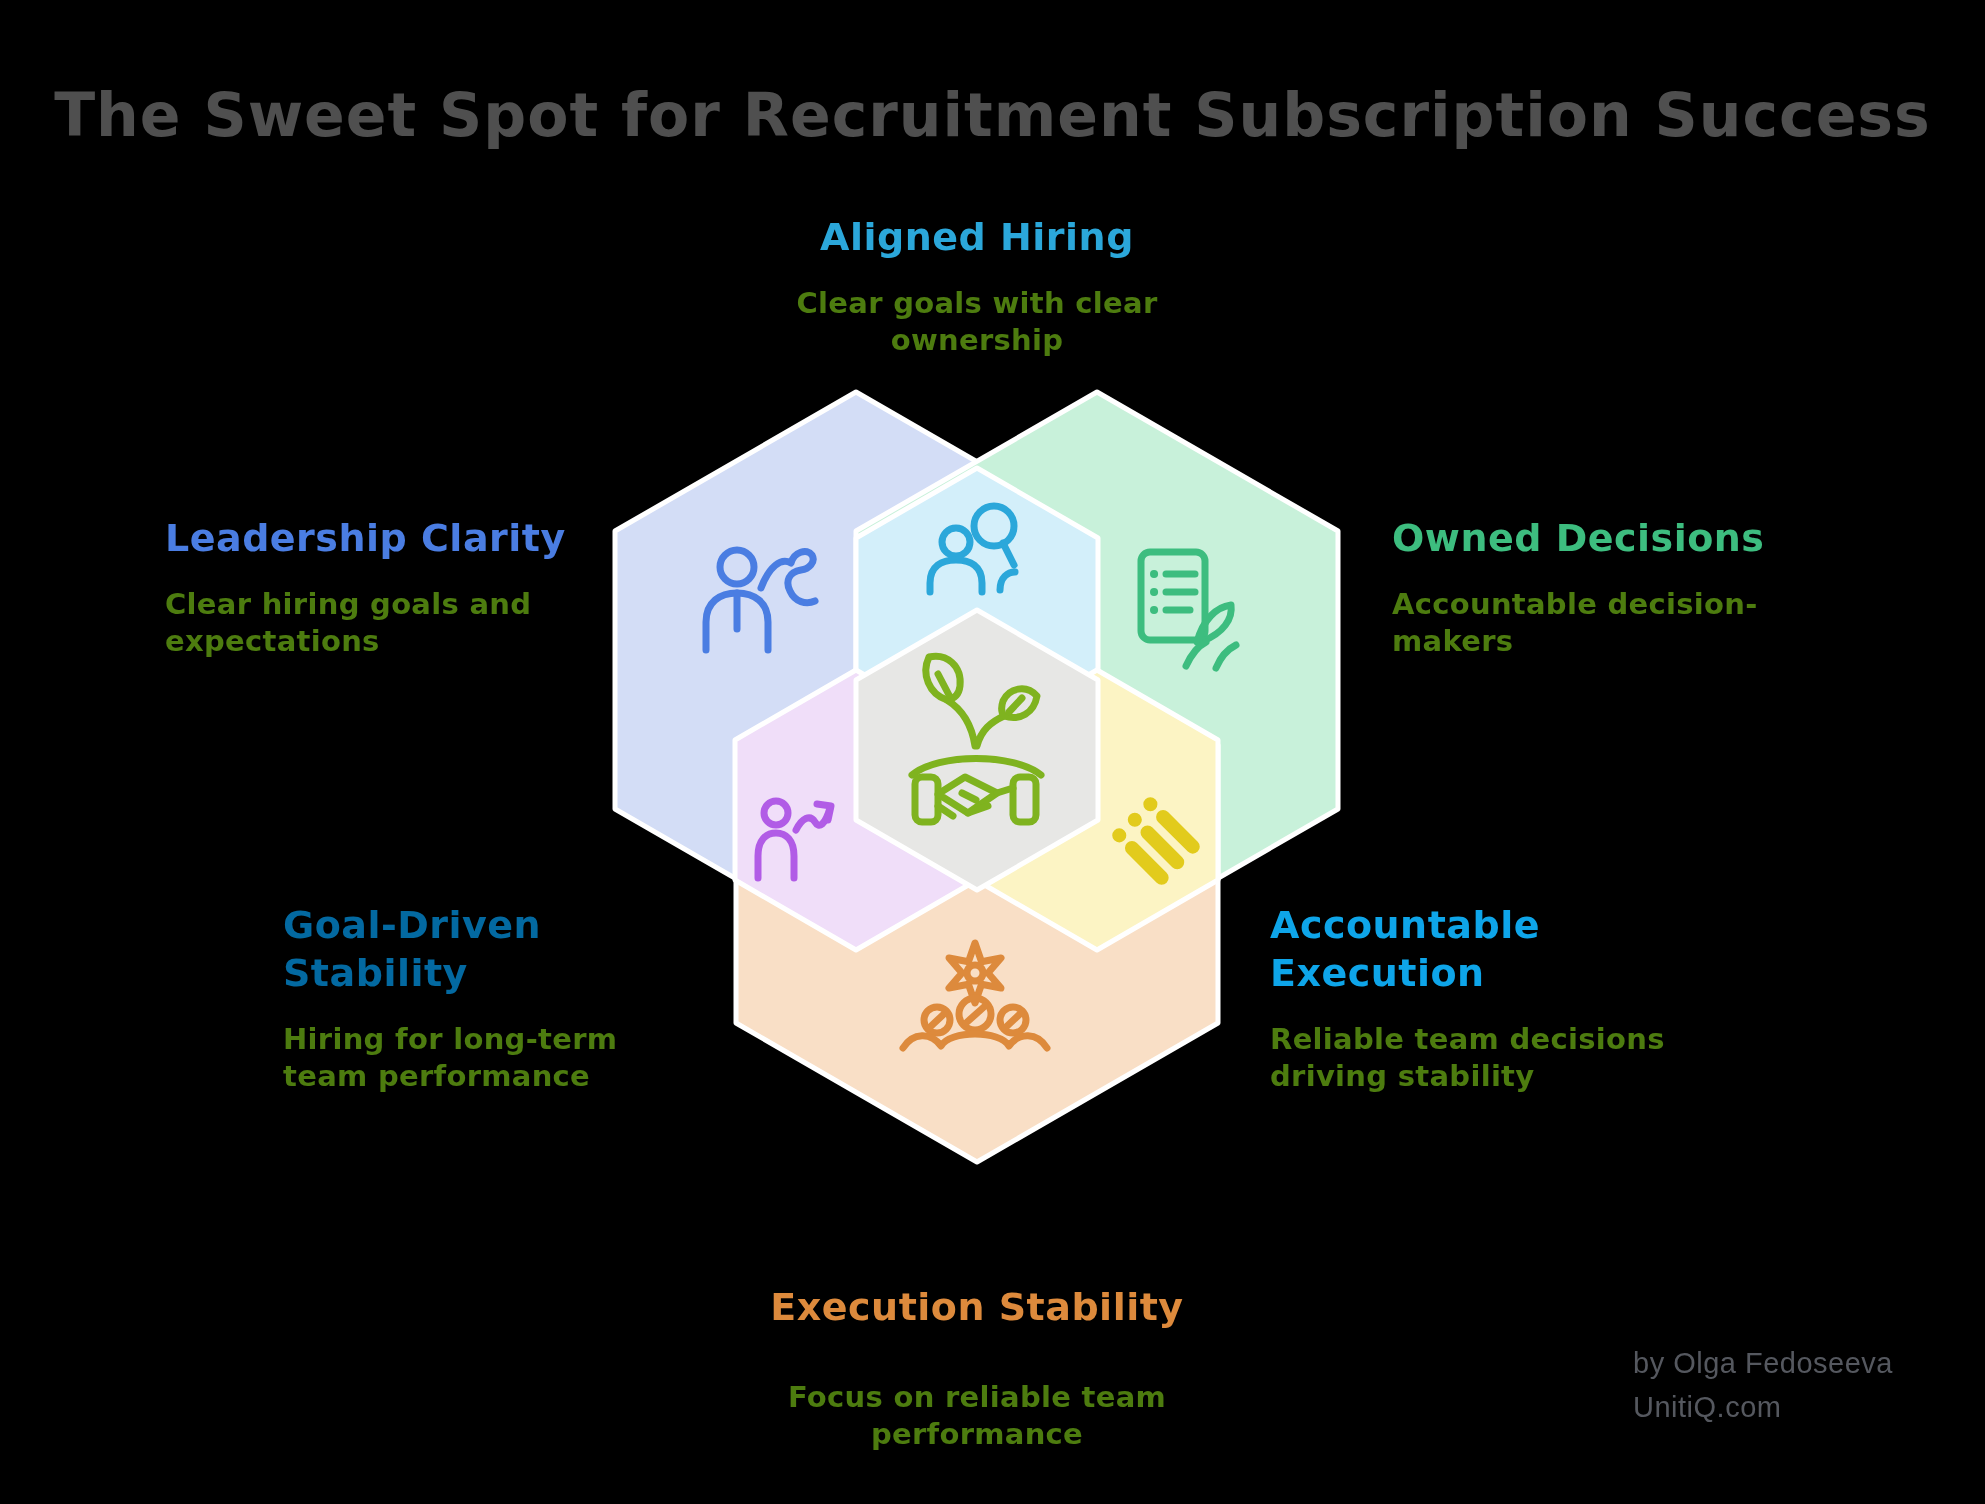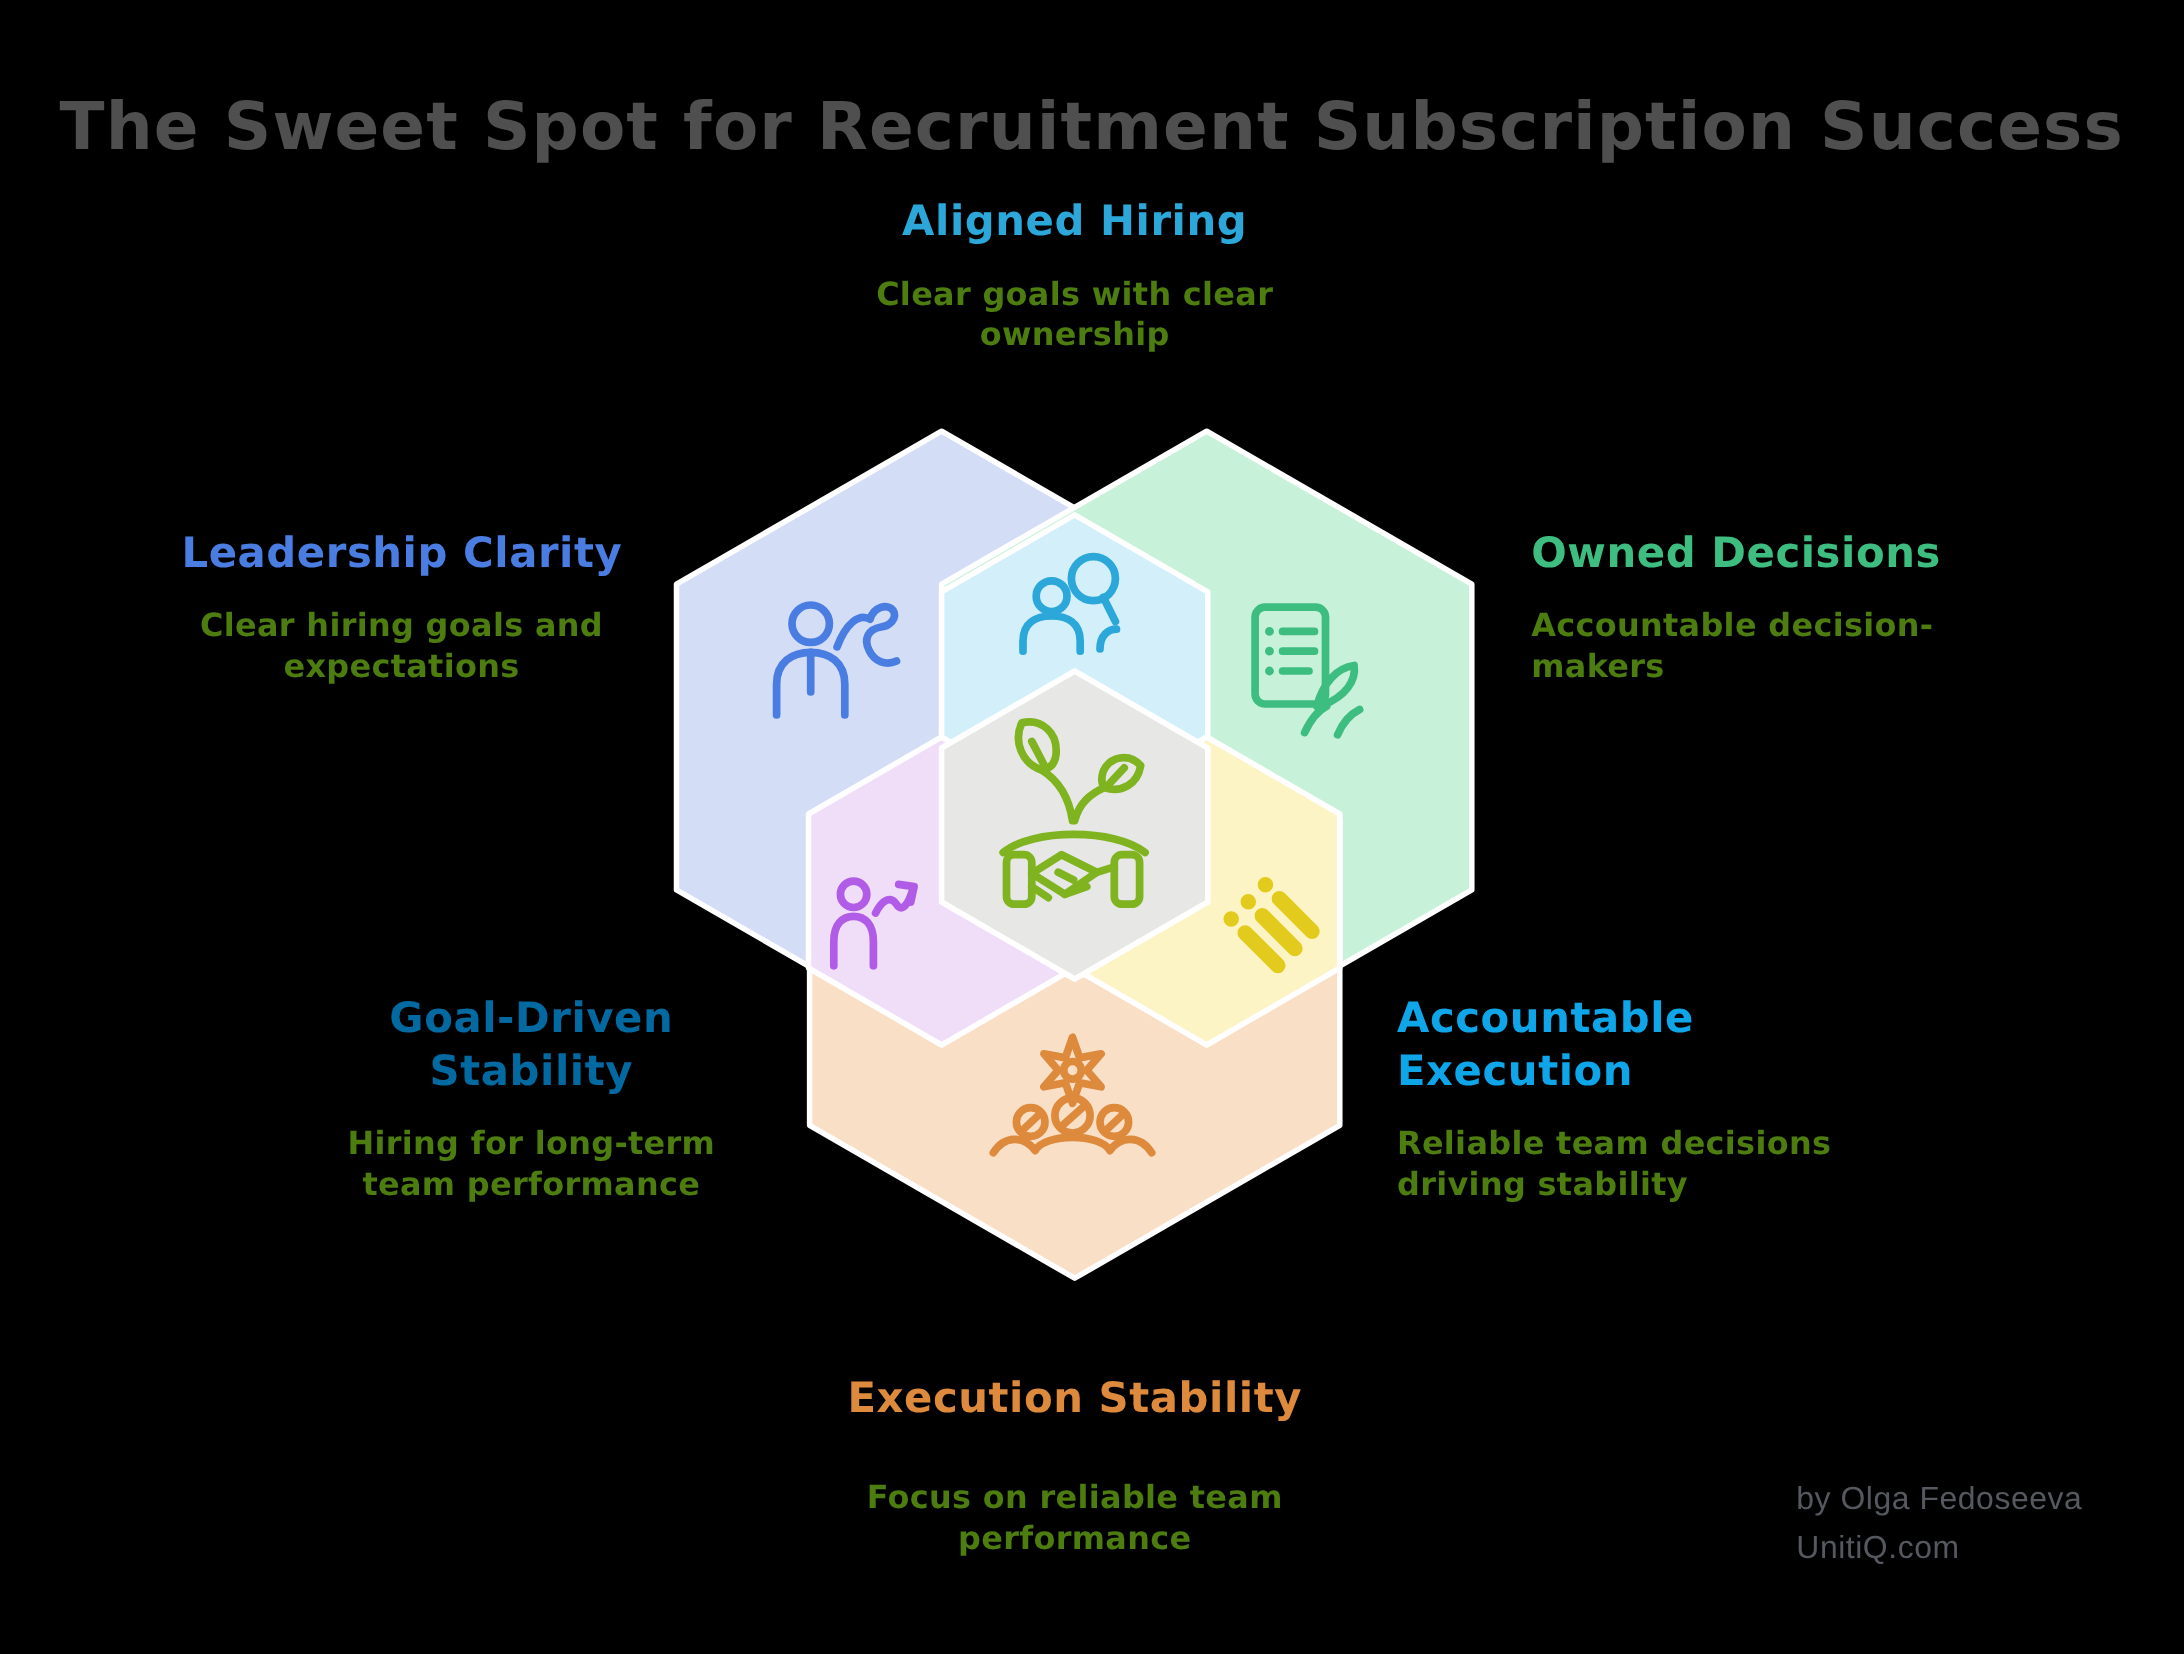--- a/index.html
+++ b/index.html
@@ -9,23 +9,23 @@
   }
   .page-title{
     position:absolute;left:0;top:80px;width:1985px;text-align:center;
     font-size:60px;font-weight:700;color:#4f4f4f;letter-spacing:1px;
   }
   .hex-svg{position:absolute;left:0;top:0;}
   .label-block{position:absolute;}
   .label-block .heading{font-size:38px;font-weight:700;line-height:48px;letter-spacing:0.5px;}
   .label-block .desc{font-size:29px;font-weight:700;line-height:37px;color:#4d7c0f;margin-top:24px;letter-spacing:0.3px;}
   .align-center{text-align:center;}
-  .align-right{text-align:center;}
+  .align-right{text-align:left;}
   .align-left{text-align:left;}
-  .nowrap{white-space:nowrap;}
+  .nowrap{white-space:nowrap;margin-top:36px;}
   .lbl-aligned{left:527px;top:177px;width:900px;}
   .lbl-aligned .desc{max-width:430px;margin-left:auto;margin-right:auto;}
   .lbl-leadership{left:165px;top:478px;width:400px;}
   .lbl-owned{left:1392px;top:478px;width:430px;}
   .lbl-owned .desc{max-width:370px;}
   .lbl-goal{left:283px;top:901px;width:400px;}
   .lbl-acct{left:1270px;top:901px;width:430px;}
   .lbl-acct .desc{max-width:420px;}
   .lbl-exec{left:527px;top:1247px;width:900px;}
   .lbl-exec .desc{max-width:430px;margin-left:auto;margin-right:auto;margin-top:48px;}

